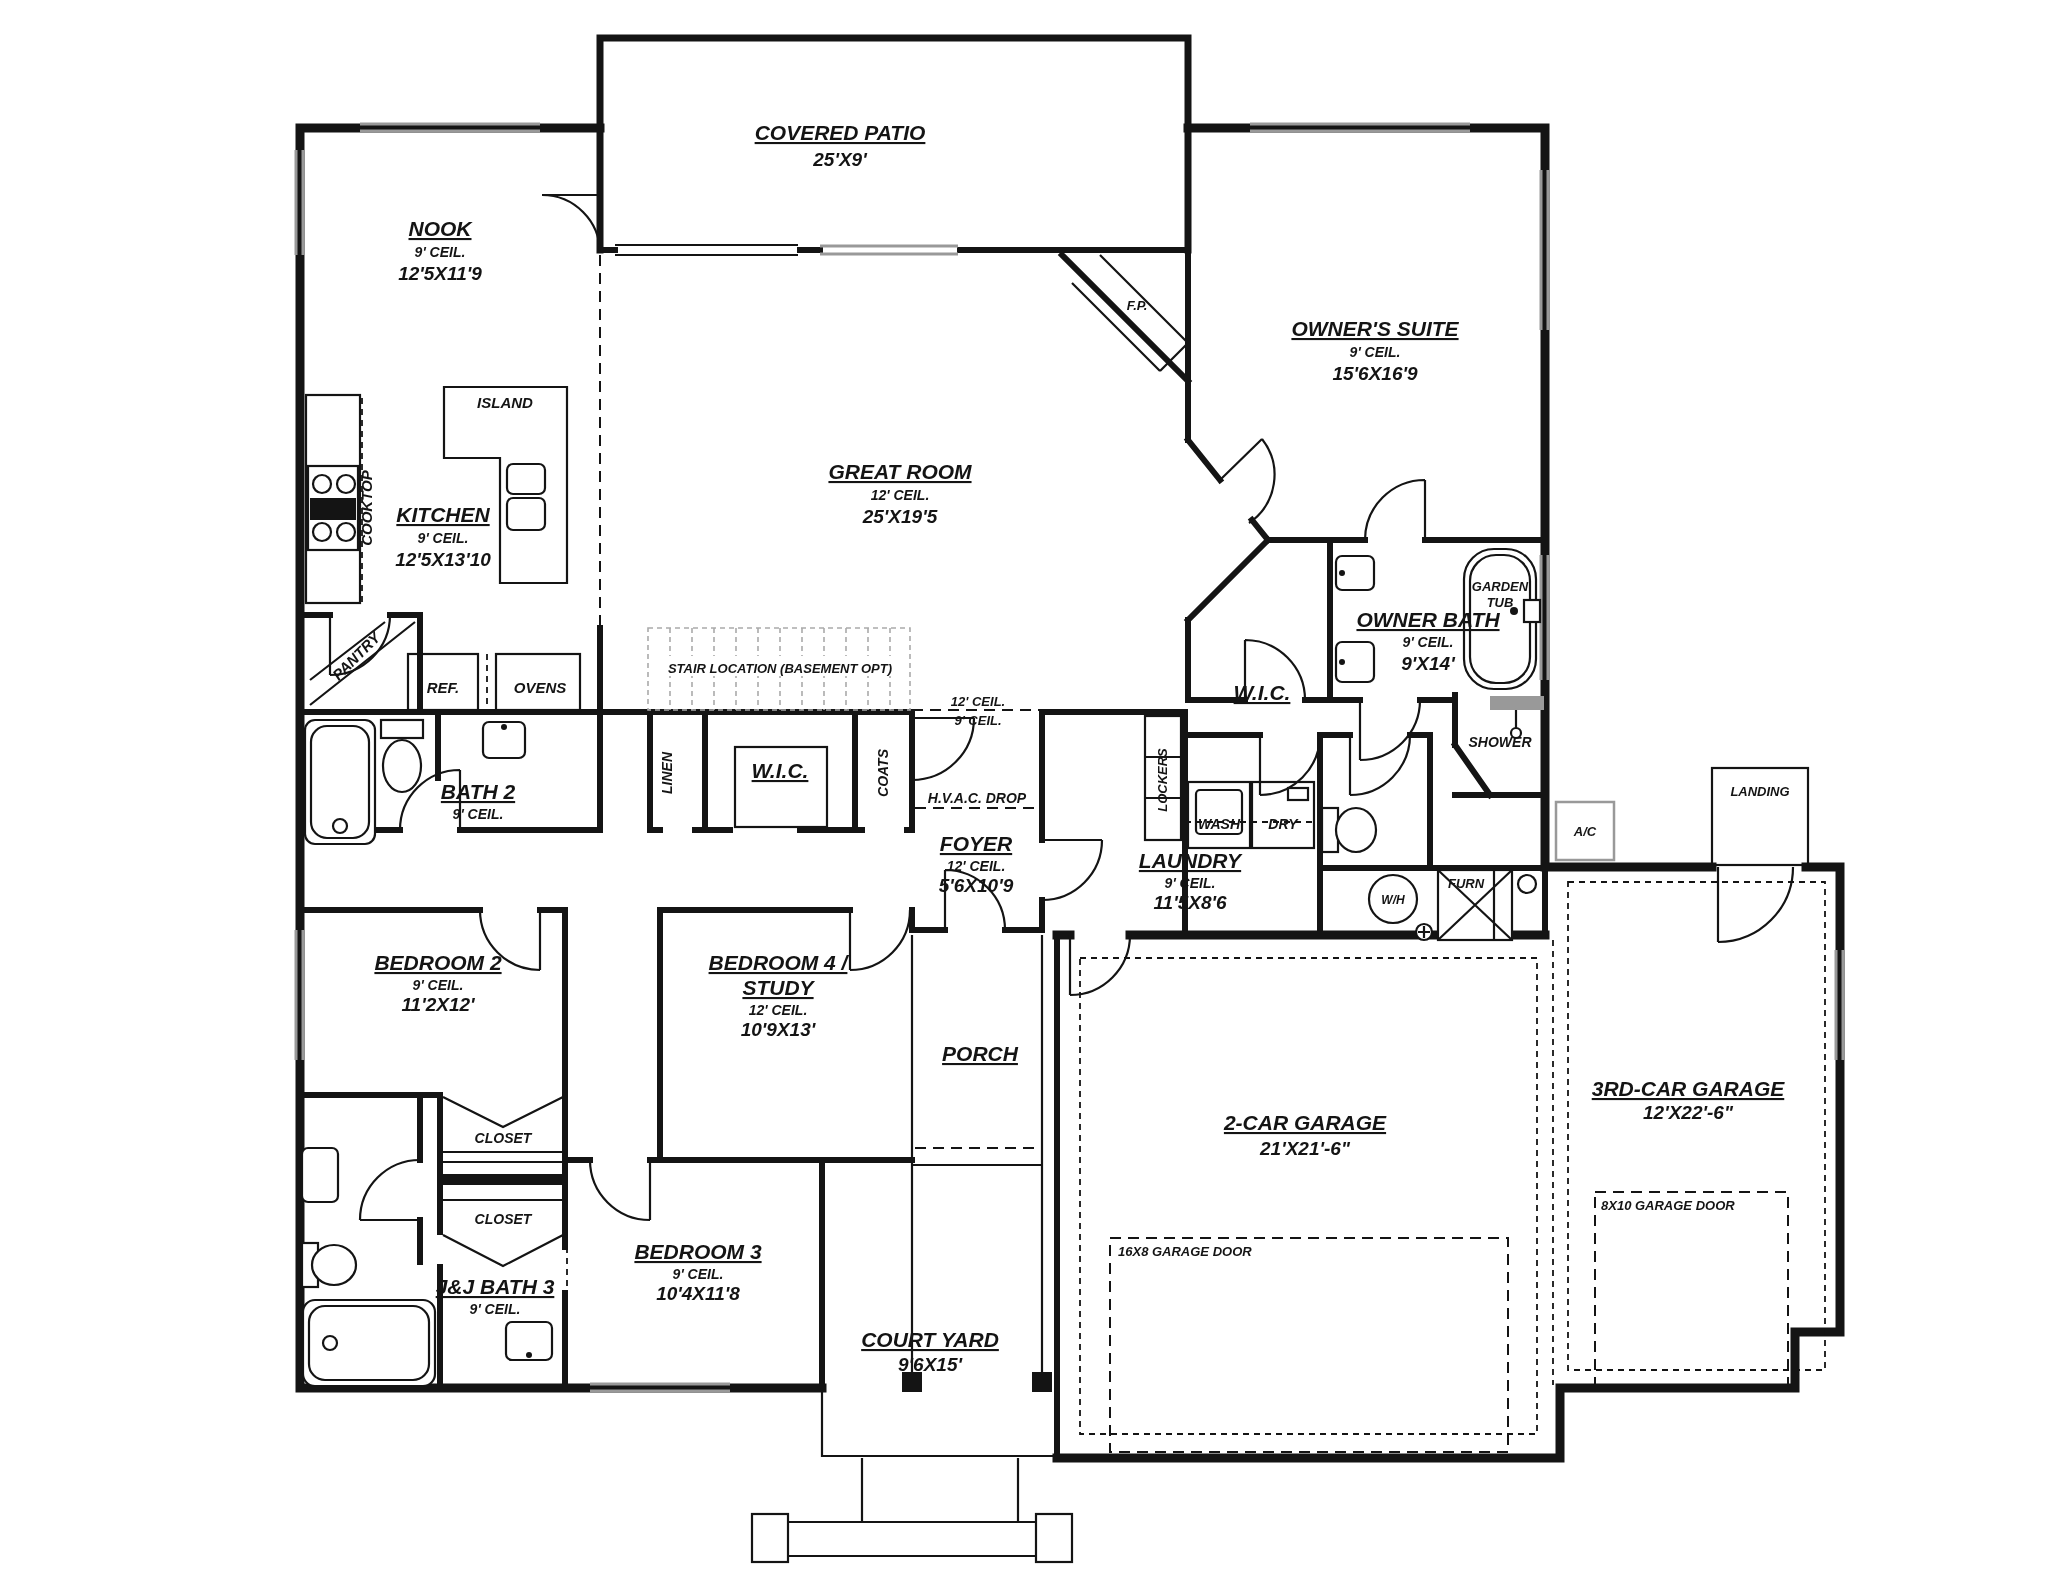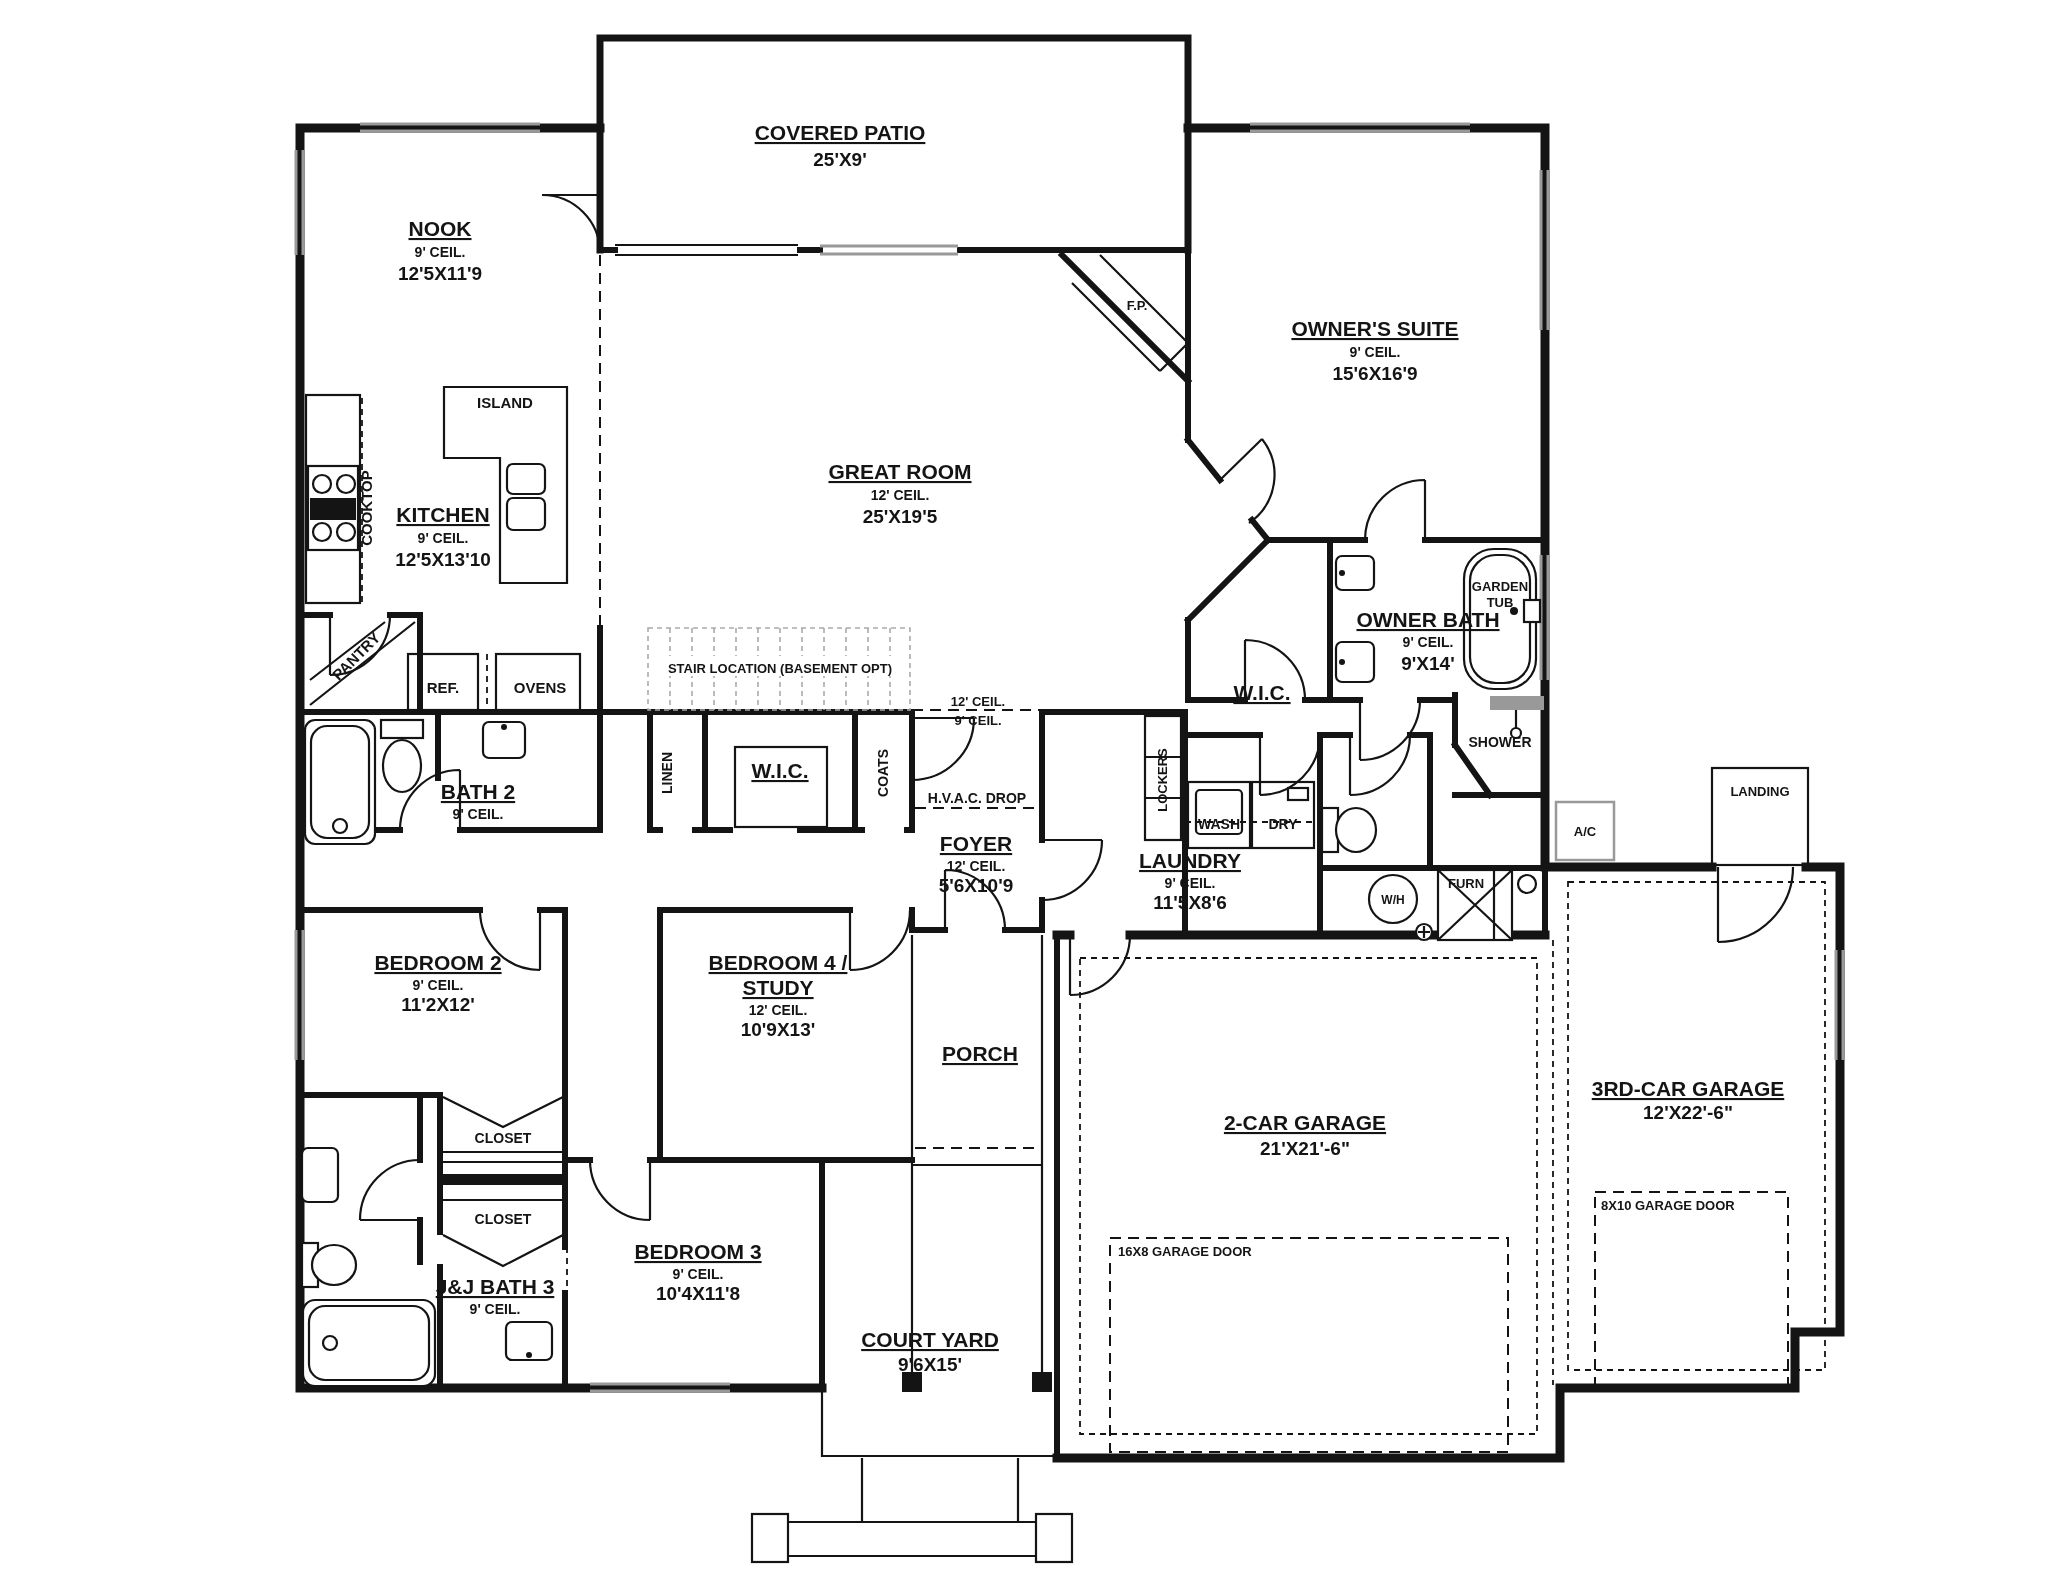--- a/index.html
+++ b/index.html
@@ -1,16 +1,16 @@
 <!DOCTYPE html>
 <html><head>
 <meta charset="utf-8">
 <style>
   html,body{margin:0;padding:0;background:#ffffff;}
-  #plan-wrap{position:relative;width:2048px;height:1582px;background:#ffffff;overflow:hidden;}
+  #plan-wrap{position:relative;width:2048px;height:1582px;background:#ffffff;overflow:hidden;font-style:italic;}
   svg{position:absolute;left:0;top:0;}
   .t{font-family:"Liberation Sans",sans-serif;fill:#141414;}
   .name{font-size:21px;font-weight:bold;text-decoration:underline;text-anchor:middle;}
   .sub{font-size:14px;font-weight:bold;text-anchor:middle;}
   .dims{font-size:19px;font-weight:bold;text-anchor:middle;}
   .small{font-size:15px;font-weight:bold;text-anchor:middle;}
   .tiny{font-size:13px;font-weight:bold;text-anchor:middle;}
   .start{text-anchor:start;}
   .wx{stroke:#141414;stroke-width:9;fill:none;stroke-linecap:square;}
   .wp{stroke:#141414;stroke-width:7;fill:none;stroke-linecap:square;}

